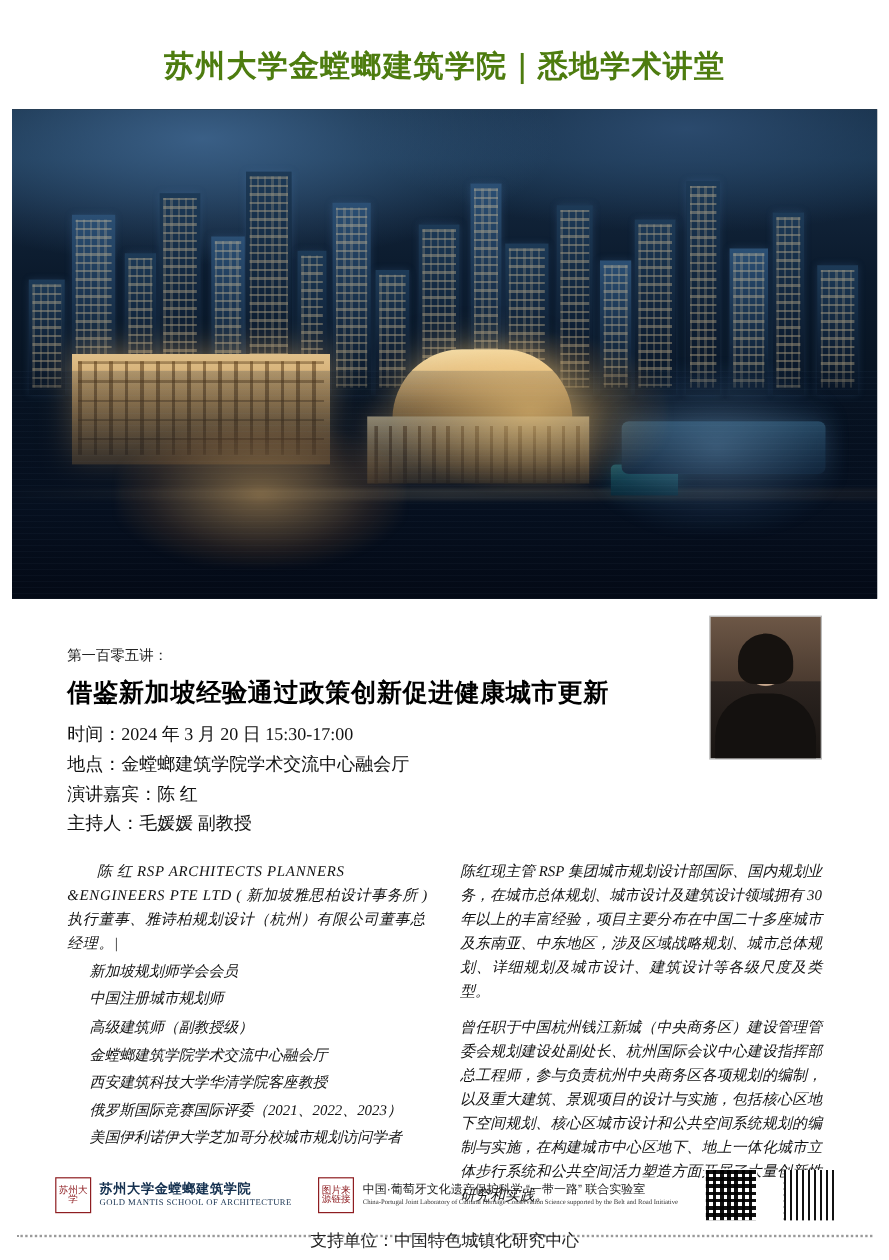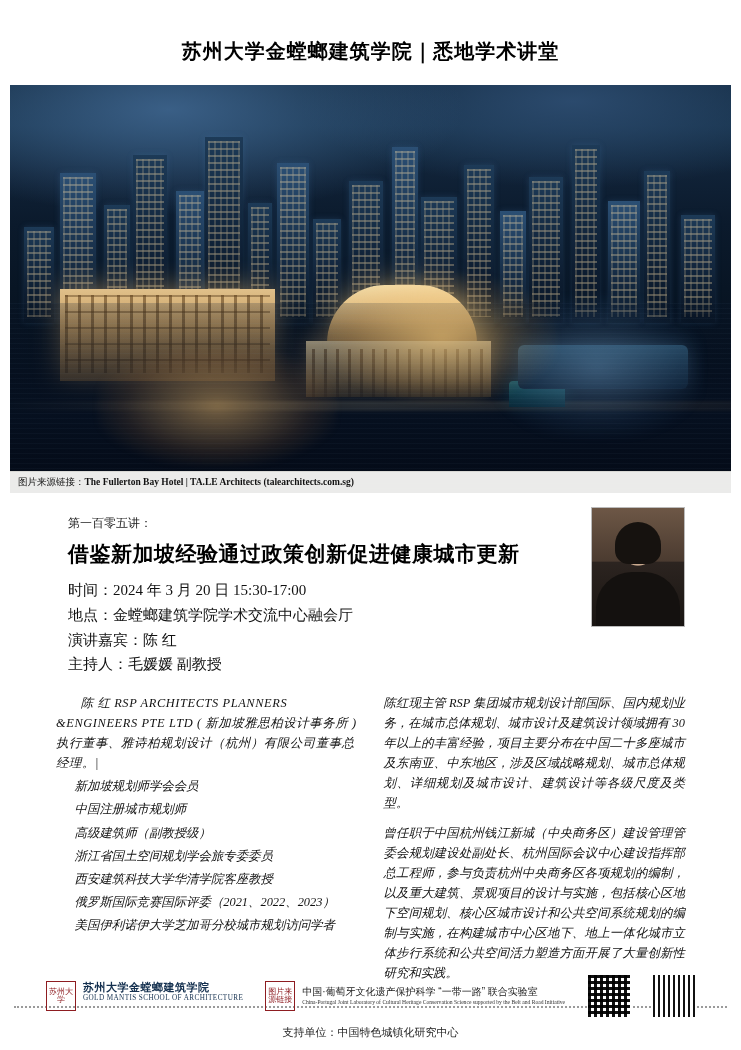--- a/index.html
+++ b/index.html
@@ -22,23 +22,23 @@
   }
 
   
   .header {
     padding-top: 38px;
     text-align: center;
   }
   .header-cn {
     font-family: Liberation Mono, monospace;
     font-weight: bold;
-    font-size: 20px;
+    font-size: 25px;
     letter-spacing: 1px;
-    color: #000000;
+    color: #4d7c0f;
   }
   .header-en {
     margin-top: 9px;
     font-family: "Liberation Serif", "DejaVu Serif", serif;
     font-size: 12.5px;
     color: #1a1a1a;
     letter-spacing: 0.2px;
   }
 
   
@@ -191,22 +191,21 @@
     padding: 4px 8px;
     font-size: 9.5px;
     font-family: "Liberation Serif", "DejaVu Serif", serif;
     color: #111;
   }
   .caption-bar b { font-weight: bold; }
 
   
   .body-wrap {
     position: relative;
-    padding: 22px 56px 0 56px;
-    margin-left: 12px;
+    padding: 39px 56px 0 56px;
   }
   .lecture-no {
     font-family: "Liberation Sans", "DejaVu Sans", sans-serif;
     font-size: 12px;
     color: #222;
     margin-bottom: 8px;
   }
   .title {
     font-family: "Liberation Sans", "DejaVu Sans", sans-serif;
     font-weight: bold;
@@ -289,20 +288,21 @@
     box-sizing: border-box;
   }
   .footer-row {
     display: flex;
     align-items: center;
     justify-content: center;
     gap: 22px;
   }
   .logo-gm {
     display: flex;
+    align-items: center;
     gap: 7px;
   }
   .seal {
     width: 28px; height: 28px;
     border: 1.4px solid #8e1d21;
     color: #8e1d21;
     font-size: 8px;
     line-height: 1.05;
     display: flex;
     align-items: center;
@@ -352,21 +352,21 @@
   .qr2 {
     width: 42px; height: 42px;
     background-color: #fff;
     background-image:
       repeating-linear-gradient(to right, #111 0 2px, #fff 2px 5px),
       repeating-linear-gradient(to bottom, #111 0 2px, rgba(255,255,255,0) 2px 5px);
   }
   .support {
     text-align: center;
     font-family: "Liberation Serif", "DejaVu Serif", serif;
-    font-size: 11px;
+    font-size: 14px;
     color: #222;
     margin-top: 7px;
   }
 </style>
 </head>
 <body>
 
 <div class="page">
 
   <div class="header">
@@ -399,23 +399,20 @@
     <div class="road"></div>
     <div class="fullerton"></div>
     <div class="dome"></div>
     <div class="classical"></div>
     <div class="teal-roof"></div>
     <div class="pier"></div>
     <div class="water"></div>
     <div class="glow-a"></div>
     <div class="glow-b"></div>
     <div class="glow-c"></div>
-    <div class="caption-bar">
-      <span>图片来源链接：</span><b>The Fullerton Bay Hotel | TA.LE Architects (talearchitects.com.sg)</b>
-    </div>
   </div>
 
   <div class="body-wrap">
     <div class="portrait">
       <div class="bg"></div>
       <div class="hair"></div>
       <div class="body"></div>
     </div>
     <div class="lecture-no">第一百零五讲：</div>
     <div class="title">借鉴新加坡经验通过政策创新促进健康城市更新</div>
@@ -424,21 +421,21 @@
     <div class="meta-line">演讲嘉宾：陈 红</div>
     <div class="meta-line">主持人：毛媛媛 副教授</div>
   </div>
 
   <div class="cols">
     <div class="col left-col">
       <p class="indent sp">陈 红 RSP ARCHITECTS PLANNERS &amp;ENGINEERS PTE LTD ( 新加坡雅思柏设计事务所 ) 执行董事、雅诗柏规划设计（杭州）有限公司董事总经理。|</p>
       <p style="text-indent:1.5em">新加坡规划师学会会员</p>
       <p style="text-indent:1.5em">中国注册城市规划师</p>
       <p style="text-indent:1.5em">高级建筑师（副教授级）</p>
-      <p style="text-indent:1.5em">浙江省国土空间规划学会旅专委委员</p>
+      <p style="text-indent:1.5em">金螳螂建筑学院学术交流中心融会厅</p>
       <p style="text-indent:1.5em">西安建筑科技大学华清学院客座教授</p>
       <p style="text-indent:1.5em">俄罗斯国际竞赛国际评委（2021、2022、2023）</p>
       <p style="text-indent:1.5em">美国伊利诺伊大学芝加哥分校城市规划访问学者</p>
     </div>
     <div class="col right-col">
       <p>陈红现主管 RSP 集团城市规划设计部国际、国内规划业务，在城市总体规划、城市设计及建筑设计领域拥有 30 年以上的丰富经验，项目主要分布在中国二十多座城市及东南亚、中东地区，涉及区域战略规划、城市总体规划、详细规划及城市设计、建筑设计等各级尺度及类型。</p>
       <p>曾任职于中国杭州钱江新城（中央商务区）建设管理管委会规划建设处副处长、杭州国际会议中心建设指挥部总工程师，参与负责杭州中央商务区各项规划的编制，以及重大建筑、景观项目的设计与实施，包括核心区地下空间规划、核心区城市设计和公共空间系统规划的编制与实施，在构建城市中心区地下、地上一体化城市立体步行系统和公共空间活力塑造方面开展了大量创新性研究和实践。</p>
     </div>
   </div>
 

